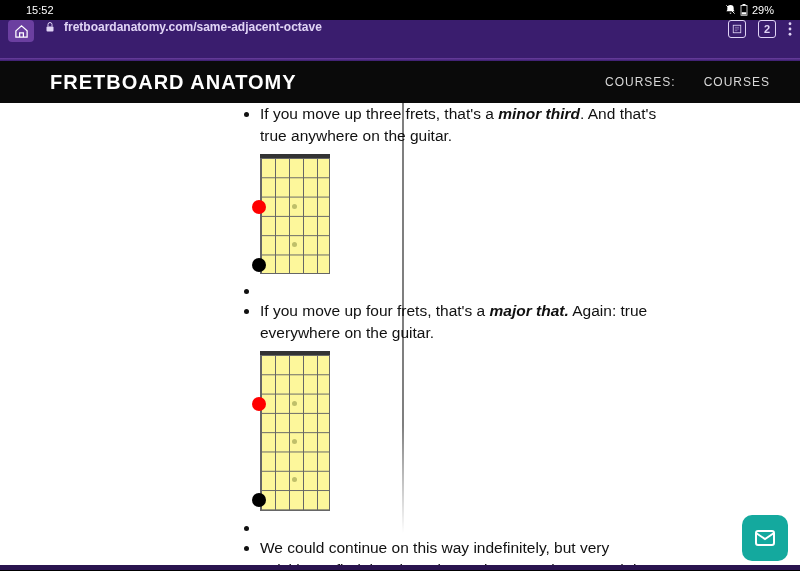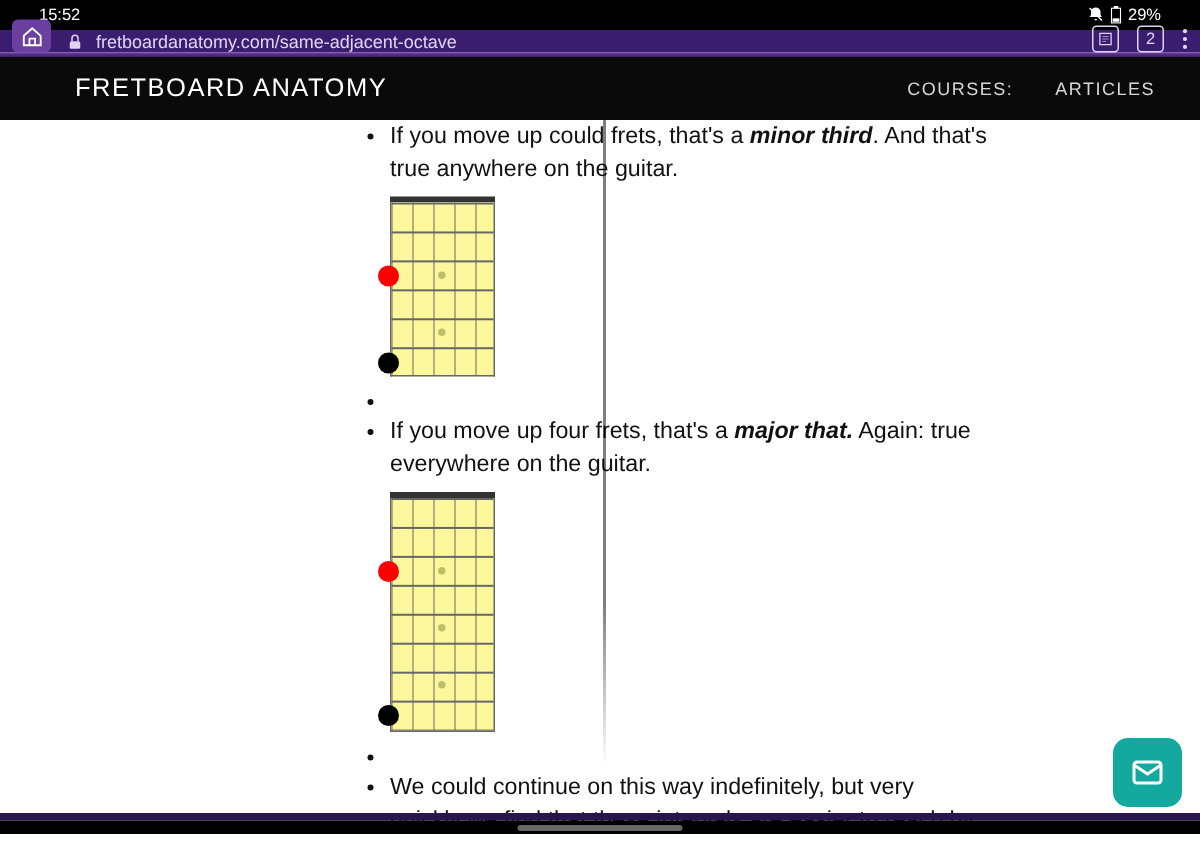--- a/index.html
+++ b/index.html
@@ -3,33 +3,33 @@
 <meta charset="utf-8">
 <style>
   * { box-sizing: border-box; margin: 0; padding: 0; }
   html, body { width: 800px; height: 571px; overflow: hidden; font-family: -apple-system, "Segoe UI", Arial, sans-serif; }
 
   
   .statusbar { background:#000; color:#fff; height:20px; display:flex; align-items:center; justify-content:space-between; padding:0 26px; font-size:11px; }
   .statusbar .r { display:flex; align-items:flex-start; gap:4px; }
 
   
-  .chrome { background:#3a1d6e; height:15px; display:flex; align-items:flex-end; padding:0 8px; gap:10px; }
+  .chrome { background:#3a1d6e; height:38px; display:flex; align-items:flex-start; padding:0 8px; gap:10px;font-weight:bold; }
   .home-btn { width:26px; height:22px; background:#6b3fa0; border-radius:4px; display:flex; align-items:center; justify-content:center; }
   .urlbar { flex:1; display:flex; align-items:center; gap:8px; color:#e0d4f5; font-size:12px; }
   .right-ctrls { display:flex; align-items:center; gap:12px; color:#e0d4f5; }
   .tabcount { border:1.5px solid #e0d4f5; border-radius:3px; width:18px; height:18px; display:flex; align-items:center; justify-content:center; font-size:11px; }
   .reader { border:1px solid #e0d4f5; border-radius:3px; width:18px; height:18px; display:flex; align-items:center; justify-content:center; }
 
   
   .accent { height:3px; background:linear-gradient(#6b3fa0,#3a1d6e); }
 
   
   .siteheader { background:#0a0a0a; height:42px; display:flex; align-items:center; justify-content:space-between; padding:0 30px 0 50px; color:#fff; }
-  .brand { font-family: "Trebuchet MS", Arial, sans-serif; font-size:17px; letter-spacing:1px; font-weight:400; }
+  .brand { font-family: "Trebuchet MS", Arial, sans-serif; font-size:20px; letter-spacing:1px; font-weight:700; }
   .nav { display:flex; gap:28px; font-size:12px; letter-spacing:1px; }
   .nav span { color:#d8d8d8;text-align:center; }
 
   
   .content-wrap { background:#fff; height:476px; position:relative; overflow:hidden; }
   .article { padding:0 60px 0 60px; max-width:640px; margin:0 auto; font-size:15.5px; line-height:1.45; color:#111; }
   .article ul { list-style:disc; padding-left:120px; }
   .article li { margin-bottom:6px; }
   .fret-hold { margin:6px 0 4px 0; }
   .empty-li { list-style:disc; height:14px; }
@@ -127,29 +127,29 @@
         </svg>
       </span>
   </div>
 </div>
 <div class="accent"></div>
 
 <div class="siteheader">
   <div class="brand">FRETBOARD ANATOMY</div>
   <div class="nav">
     <span>COURSES:</span>
-    <span>ARTICLES</span>
+    <span>COURSES</span>
   </div>
 </div>
 
 <div class="content-wrap">
   <div class="article">
     <ul>
       <li>
-        <span>If you move up could frets, that's a </span><strong>minor third</strong><span>. And that's true anywhere on the guitar.</span>
+        <span>If you move up three frets, that's a </span><strong>minor third</strong><span>. And that's true anywhere on the guitar.</span>
         <div class="fret-hold">
           <div class="fretboard">
             <div class="nut"></div>
             <div class="frets"></div>
             <div class="fretmark" style="left:32px; top:50px;"></div>
             <div class="fretmark" style="left:32px; top:88px;"></div>
             <div class="dot red" style="left:-8px; top:46px;"></div>
             <div class="dot black" style="left:-8px; top:104px;"></div>
           </div>
         </div>

